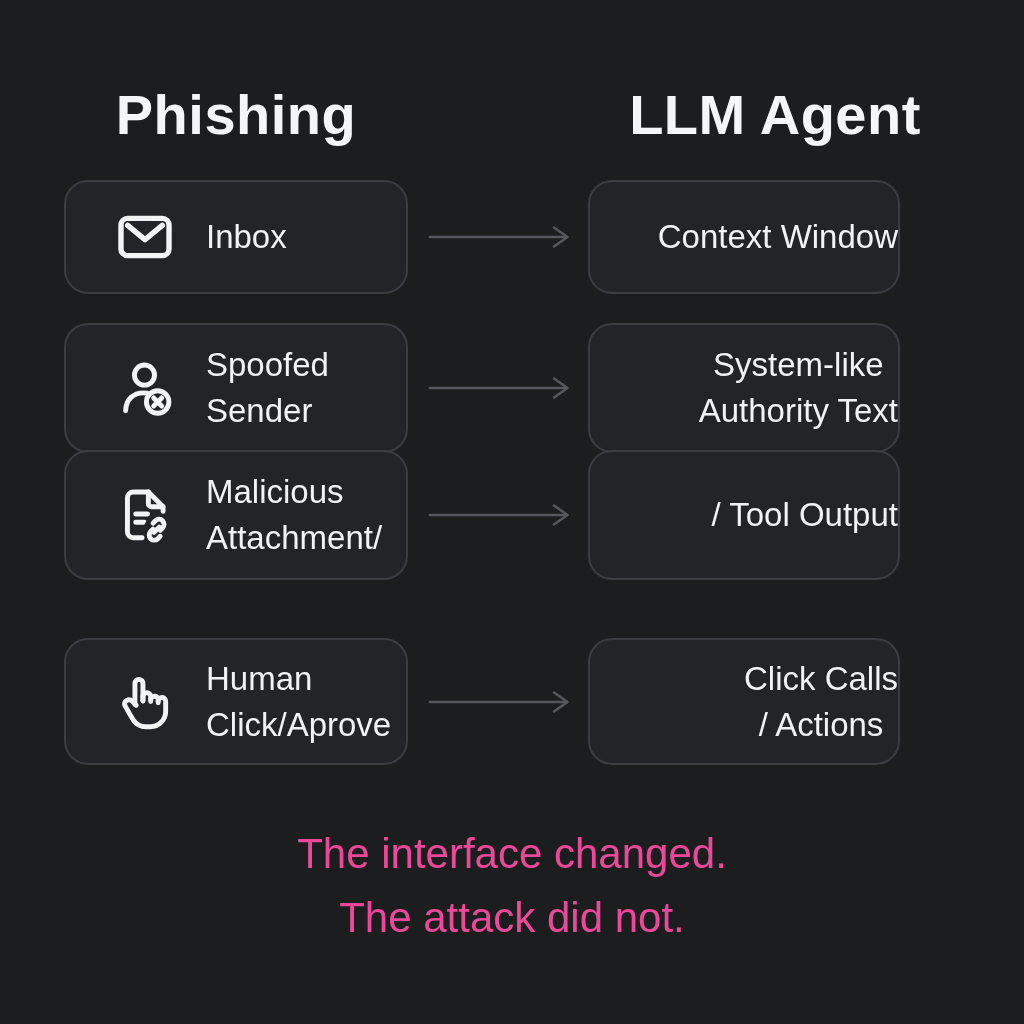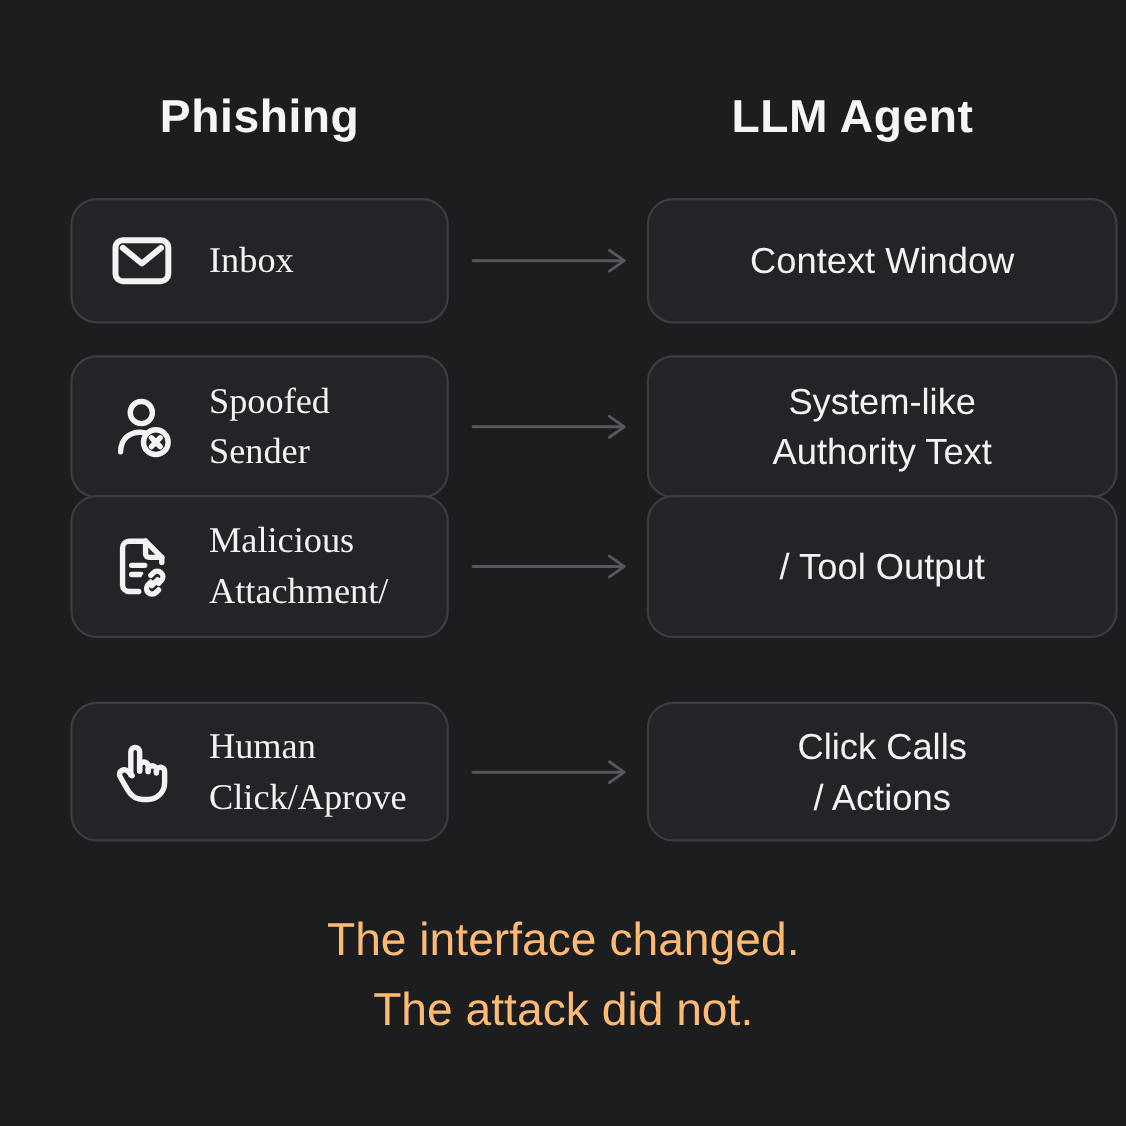--- a/index.html
+++ b/index.html
@@ -14,21 +14,21 @@
   .stage {
     position: relative;
     width: 1024px;
     height: 1024px;
     background: #1b1d1f;
   }
   .col-header {
     position: absolute;
     top: 82px;
     text-align: center;
-    font-size: 42px;
+    font-size: 56px;
     font-weight: 700;
     color: #f4f5f6;
     letter-spacing: 0.5px;
   }
   .col-header.left  { left: 64px;  width: 344px; }
   .col-header.right { left: 588px; width: 374px; }
 
   .row { position: absolute; left: 0; width: 1024px; }
   .row1 { top: 180px; height: 114px; }
   .row2 { top: 323px; height: 130px; }
@@ -43,30 +43,29 @@
     background: #222428;
     border: 2px solid #3a3d41;
     border-radius: 24px;
     color: #f2f3f4;
   }
   .box.left {
     left: 64px;
     width: 344px;
     display: flex;
     align-items: center;
-    padding-left: 32px;
+    padding-left: 48px;
     gap: 30px;
-    font-family: Liberation Serif, serif;
   }
   .box.right {
     left: 588px;
-    width: 428px;
+    width: 312px;
     display: flex;
     align-items: center;
-    justify-content: center;
+    justify-content: flex-end;
     text-align: center;
   }
   .label {
     font-size: 33px;
     line-height: 46px;
     font-weight: 400;
     color: #f1f2f3;
   }
   .label span { display: block; }
   .label span:empty { display: none; }
@@ -91,21 +90,21 @@
 
   .caption {
     position: absolute;
     top: 822px;
     left: 0;
     width: 1024px;
     text-align: center;
     font-size: 42px;
     line-height: 64px;
     font-weight: 400;
-    color: #fdba74;
+    color: #ec4899;
   }
 </style>
 </head>
 <body>
 
 <div class="stage">
 
   <div class="col-header left">Phishing</div>
   <div class="col-header right">LLM Agent</div>
 

